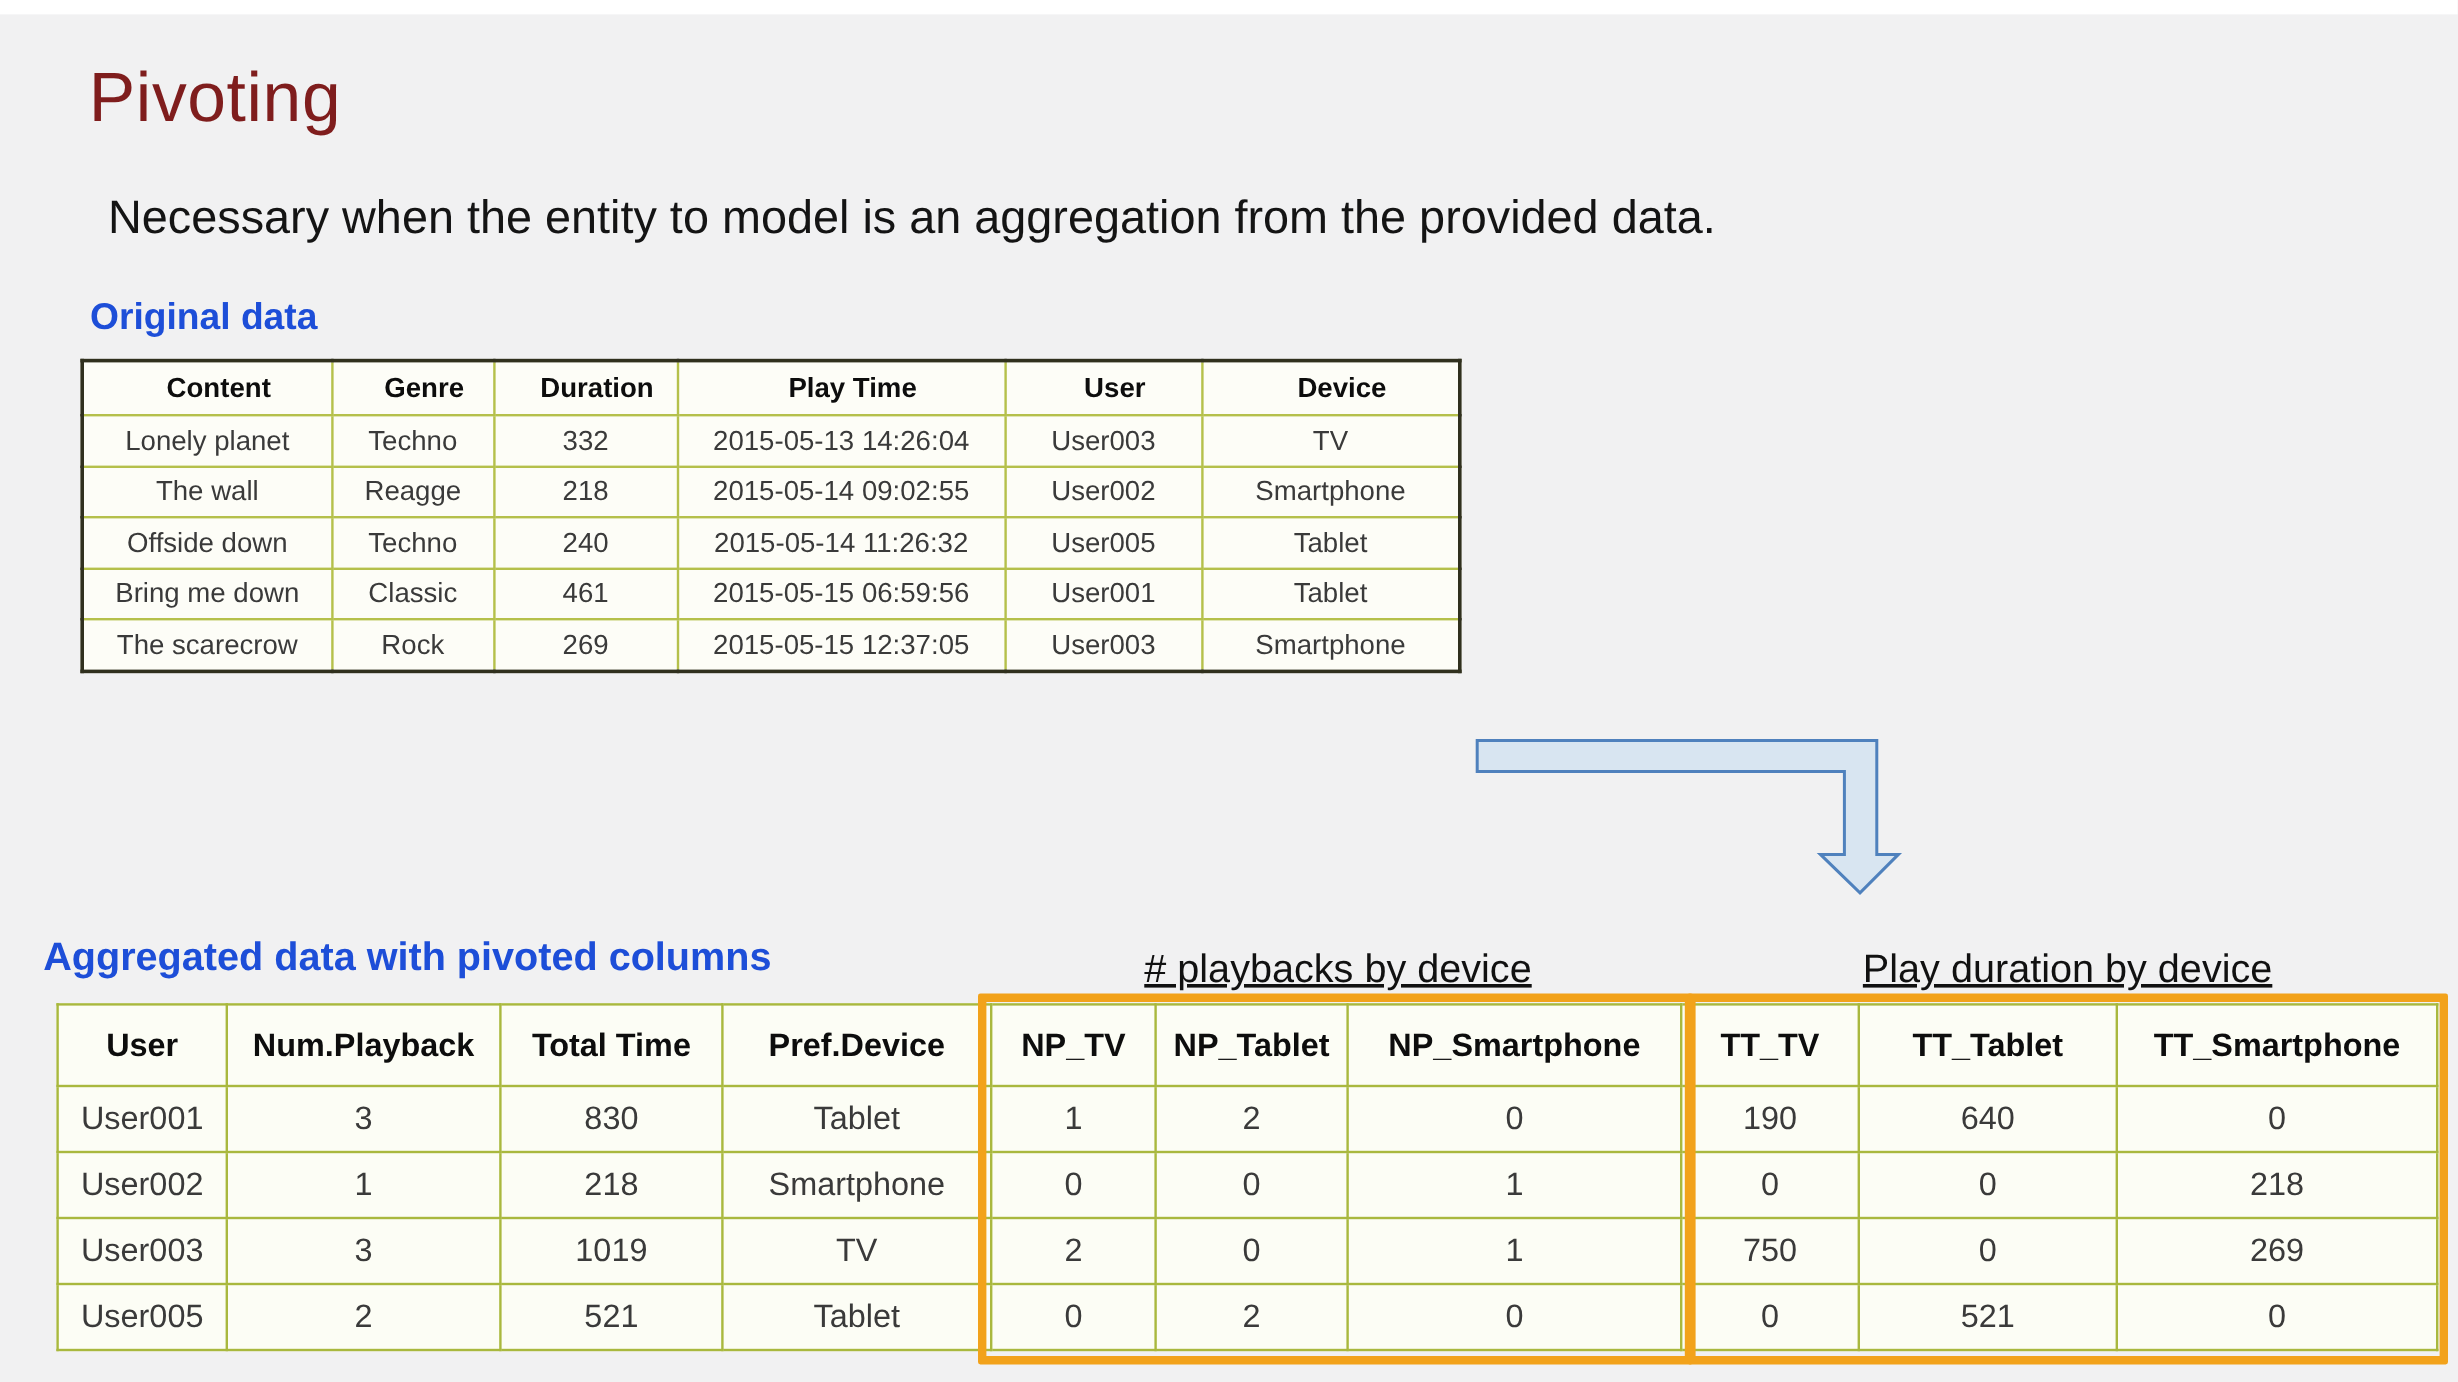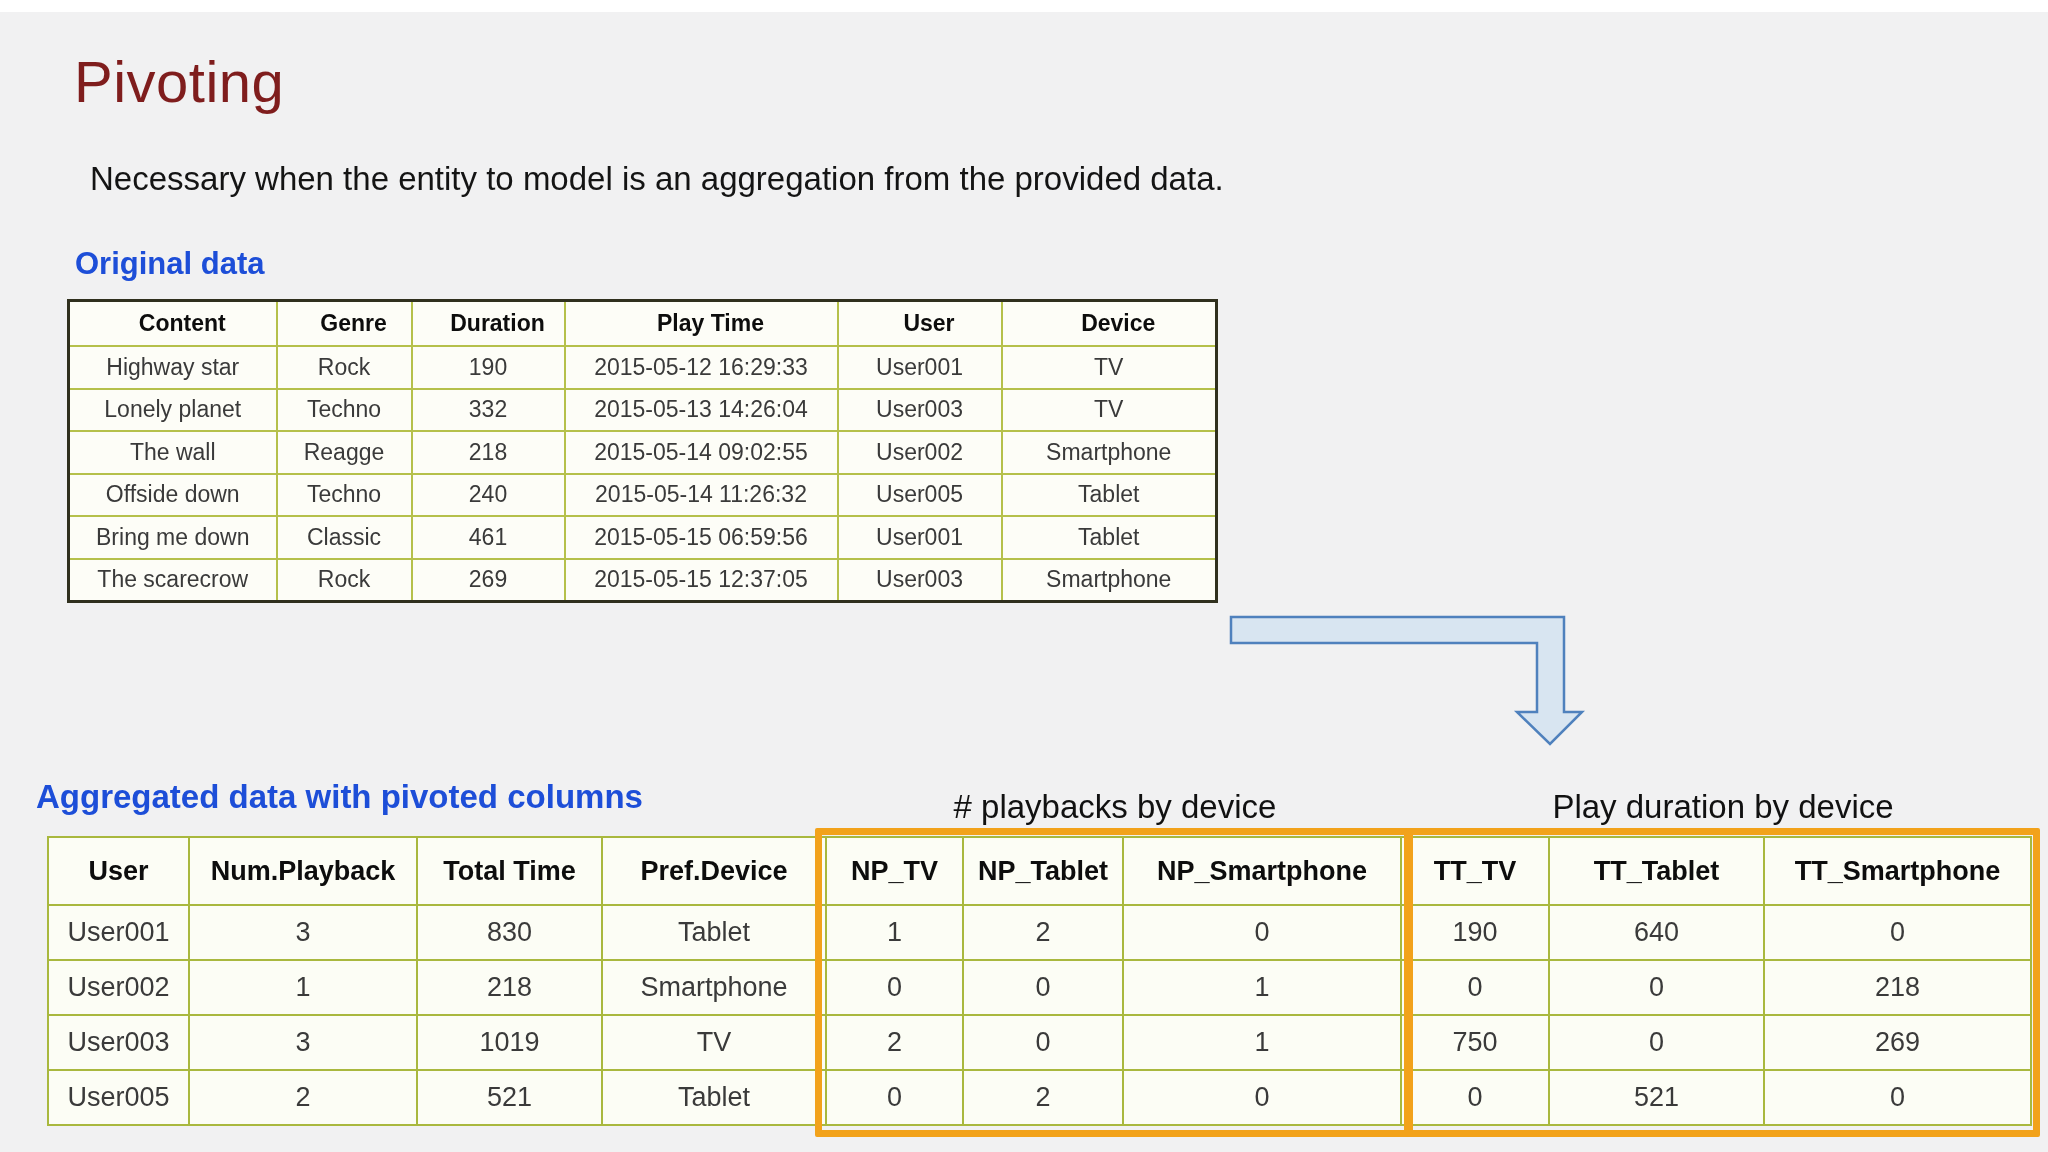--- a/index.html
+++ b/index.html
@@ -15,32 +15,33 @@
     position: absolute; left: 0; top: 0; width: 2048px; height: 12px;
     background: #ffffff;
   }
   .slide-title {
     position: absolute; left: 74px; top: 48px;
     font-size: 58px; font-weight: 400; color: #7f1d1d;
     letter-spacing: 0.5px;
   }
   .slide-subtitle {
     position: absolute; left: 90px; top: 160px;
-    font-size: 33px; font-weight: 400; color: #141414;
+    font-size: 39px; font-weight: 400; color: #141414;
   }
   .section-label {
     position: absolute;
     font-weight: bold; color: #1d4ed8;
   }
   #original-label { left: 75px; top: 246px; font-size: 31px; }
   #aggregated-label { left: 36px; top: 778px; font-size: 33px; }
   .pivot-label {
     position: absolute; top: 788px;
     font-size: 33px; font-weight: 400; color: #111;
     text-align: center;
+    text-decoration: underline;
   }
   #np-label { left: 822px; width: 586px; }
   #tt-label { left: 1408px; width: 630px; }
 
   
   table { border-collapse: collapse; table-layout: fixed; }
   #original-table {
     position: absolute; left: 67px; top: 299px; width: 1148px;
     border: 3px solid #30301e;
     background: #fdfdf7;
@@ -114,28 +115,20 @@
       <tr>
         <th>Content</th>
         <th>Genre</th>
         <th>Duration</th>
         <th>Play Time</th>
         <th>User</th>
         <th>Device</th>
       </tr>
     </thead>
   <tbody>
-      <tr>
-        <td>Highway star</td>
-        <td>Rock</td>
-        <td>190</td>
-        <td>2015-05-12 16:29:33</td>
-        <td>User001</td>
-        <td>TV</td>
-      </tr>
       <tr>
         <td>Lonely planet</td>
         <td>Techno</td>
         <td>332</td>
         <td>2015-05-13 14:26:04</td>
         <td>User003</td>
         <td>TV</td>
       </tr>
       <tr>
         <td>The wall</td>

